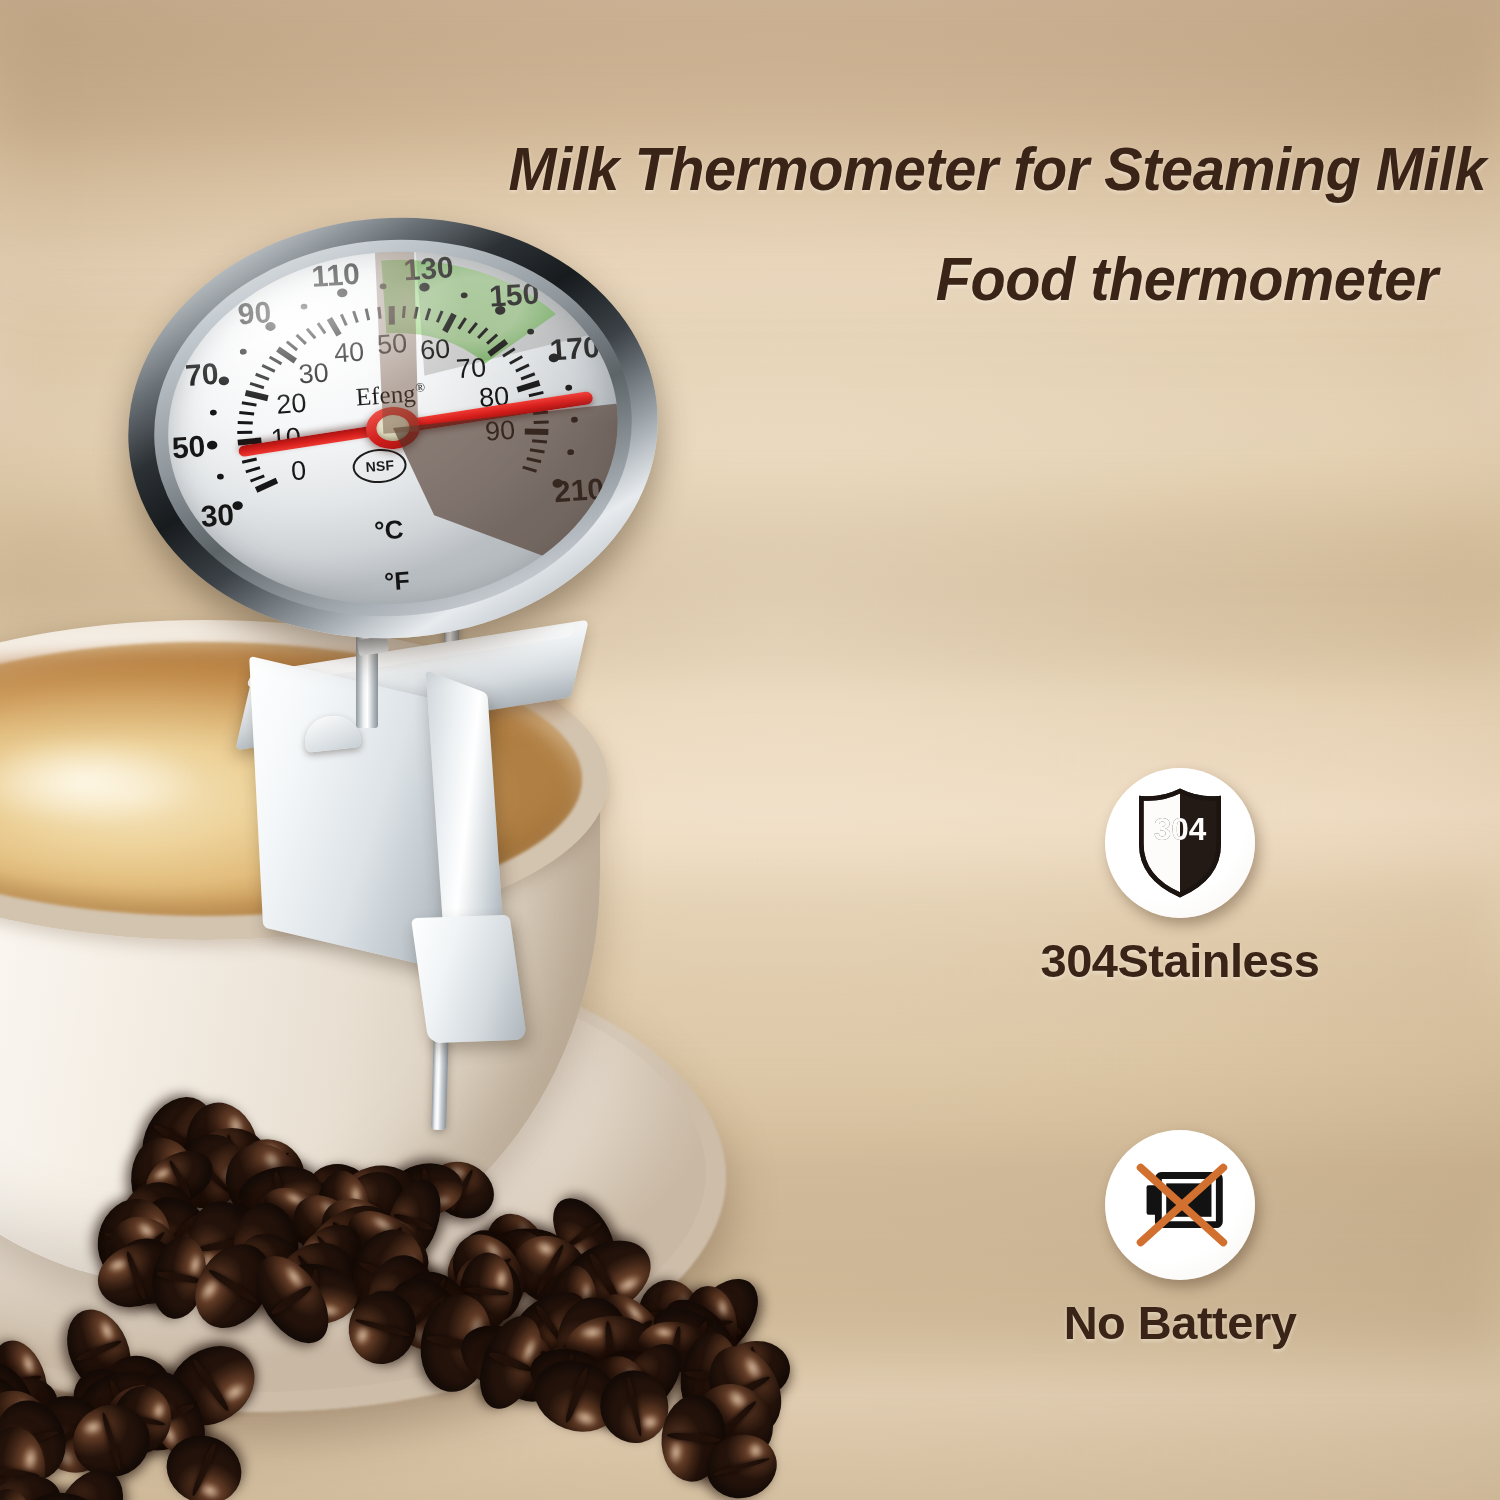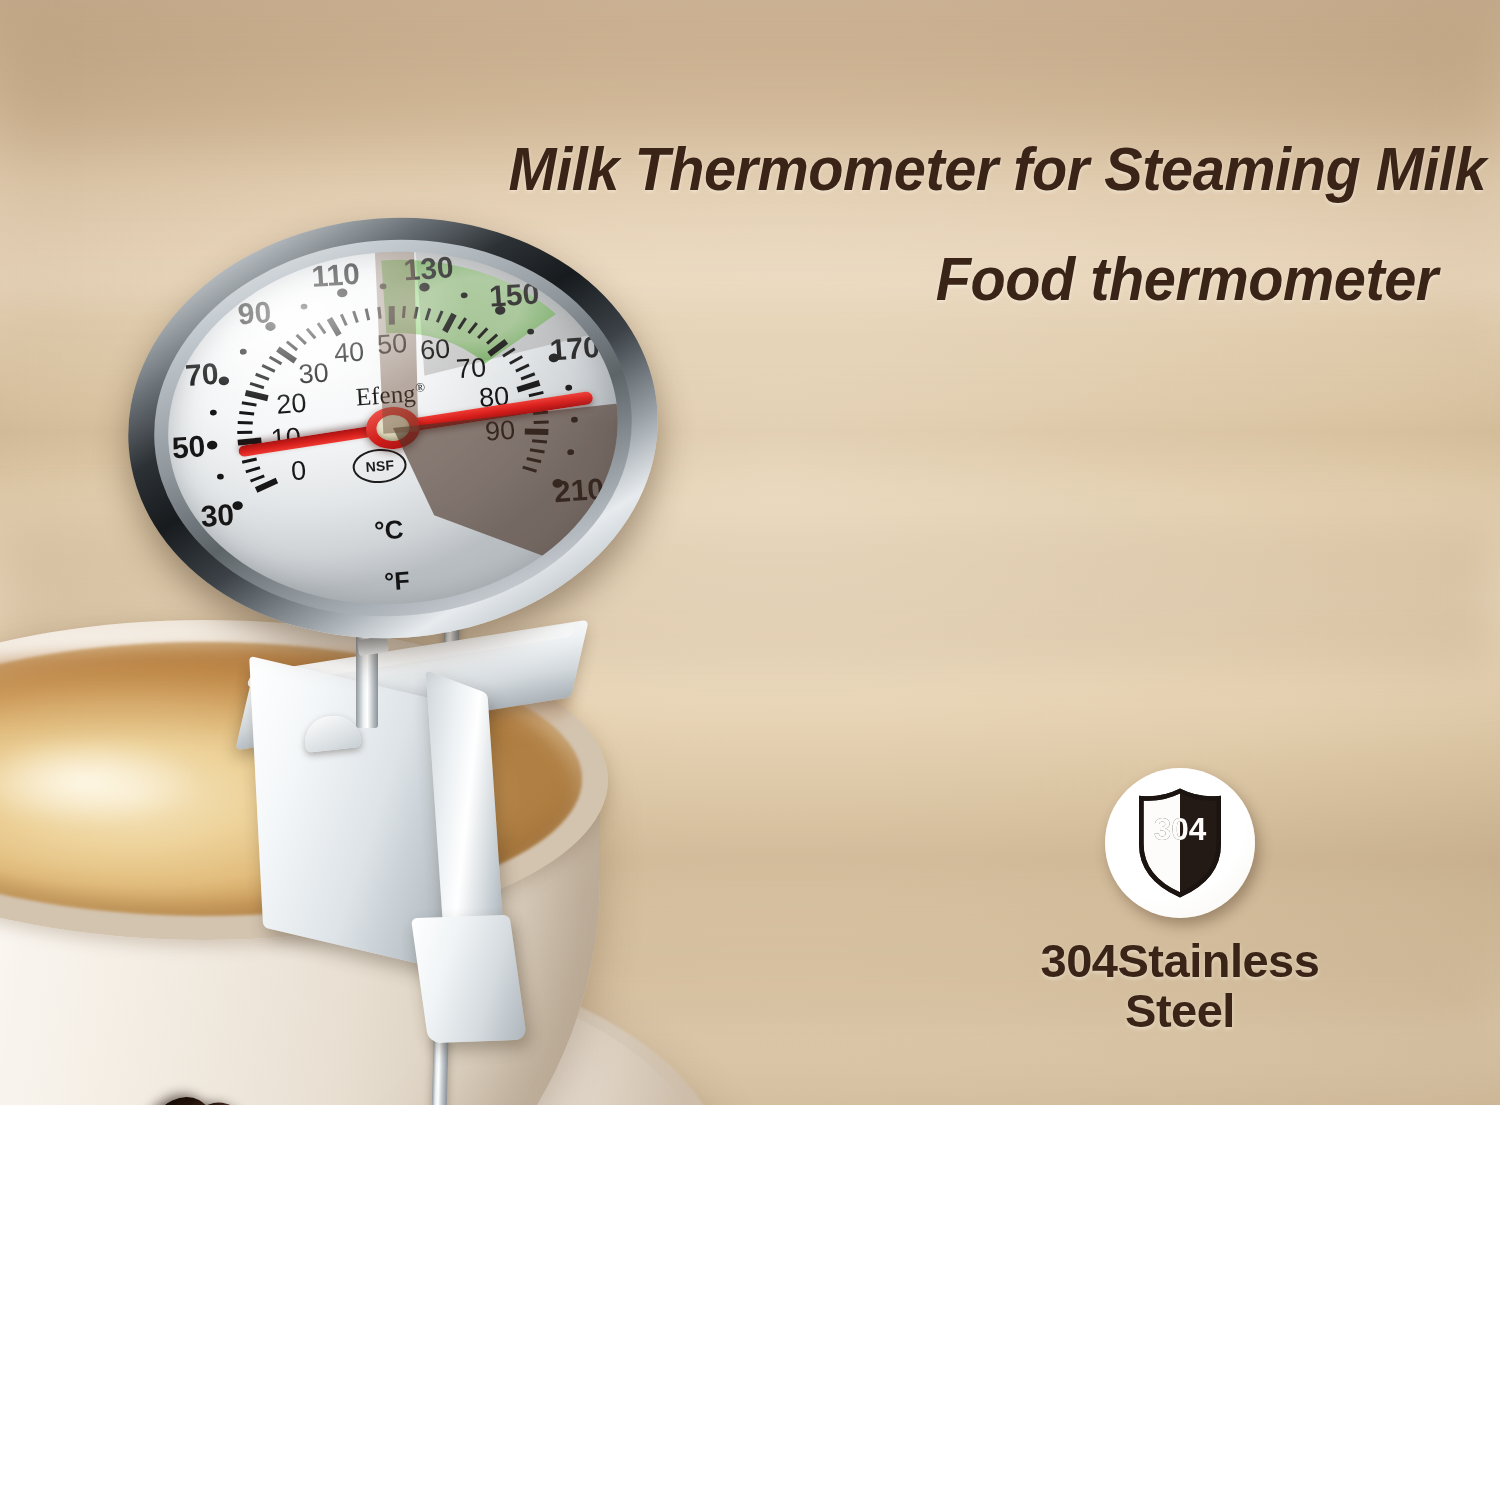--- a/index.html
+++ b/index.html
@@ -1,20 +1,20 @@
 <!DOCTYPE html>
 <html><head>
 <meta charset="utf-8">
 <style>
   html,body{margin:0;padding:0;background:#fff;}
   body{font-family:"Liberation Sans",sans-serif;}
 
   #stage{
     position:relative;
-    width:1500px;height:1105px;
+    width:1500px;height:1500px;
     overflow:hidden;
     background:#f97316;
   }
 
   
   .bg{position:absolute;inset:0;}
   .bg-base{
     background:
       linear-gradient(180deg,
         #cdb394 0%,
@@ -899,18 +899,29 @@
         </g>
         <g clip-path="url(#shClip)">
           <rect x="0" y="0" width="50" height="110" fill="none"></rect>
           <text x="50" y="52" text-anchor="middle" font-family="Liberation Sans, sans-serif" font-size="31" font-weight="700" fill="#fdfcfa" clip-path="url(#shClip)" style="clip-path:none">304</text>
         </g>
         <path d="M50 4 C36 11 22 12 12 11 L12 56 C12 84 32 98 50 106 C68 98 88 84 88 56 L88 11 C78 12 64 11 50 4 Z" fill="none" stroke="#1b1411" stroke-width="4.5"></path>
       </svg>
     </div>
     <div class="feat-label">
       <div>304Stainless</div>
-      <div>Steel</div>
     </div>
   </div>
 
+  <div class="feature" id="feature-3">
+    <div class="feat-circle">
+      <svg width="118" height="112" viewBox="0 0 120 112">
+        <rect x="26" y="36" width="14" height="30" rx="2" fill="#121212"></rect>
+        <rect x="38" y="26" width="62" height="50" rx="3" fill="none" stroke="#121212" stroke-width="7"></rect>
+        <rect x="46" y="34" width="46" height="34" fill="#121212"></rect>
+        <line x1="20" y1="18" x2="104" y2="94" stroke="#d2702f" stroke-width="8" stroke-linecap="round"></line>
+        <line x1="104" y1="18" x2="20" y2="94" stroke="#d2702f" stroke-width="8" stroke-linecap="round"></line>
+      </svg>
+    </div>
+    <div class="feat-label">No Battery</div>
+  </div>
 
 </div>
 
 </body></html>

